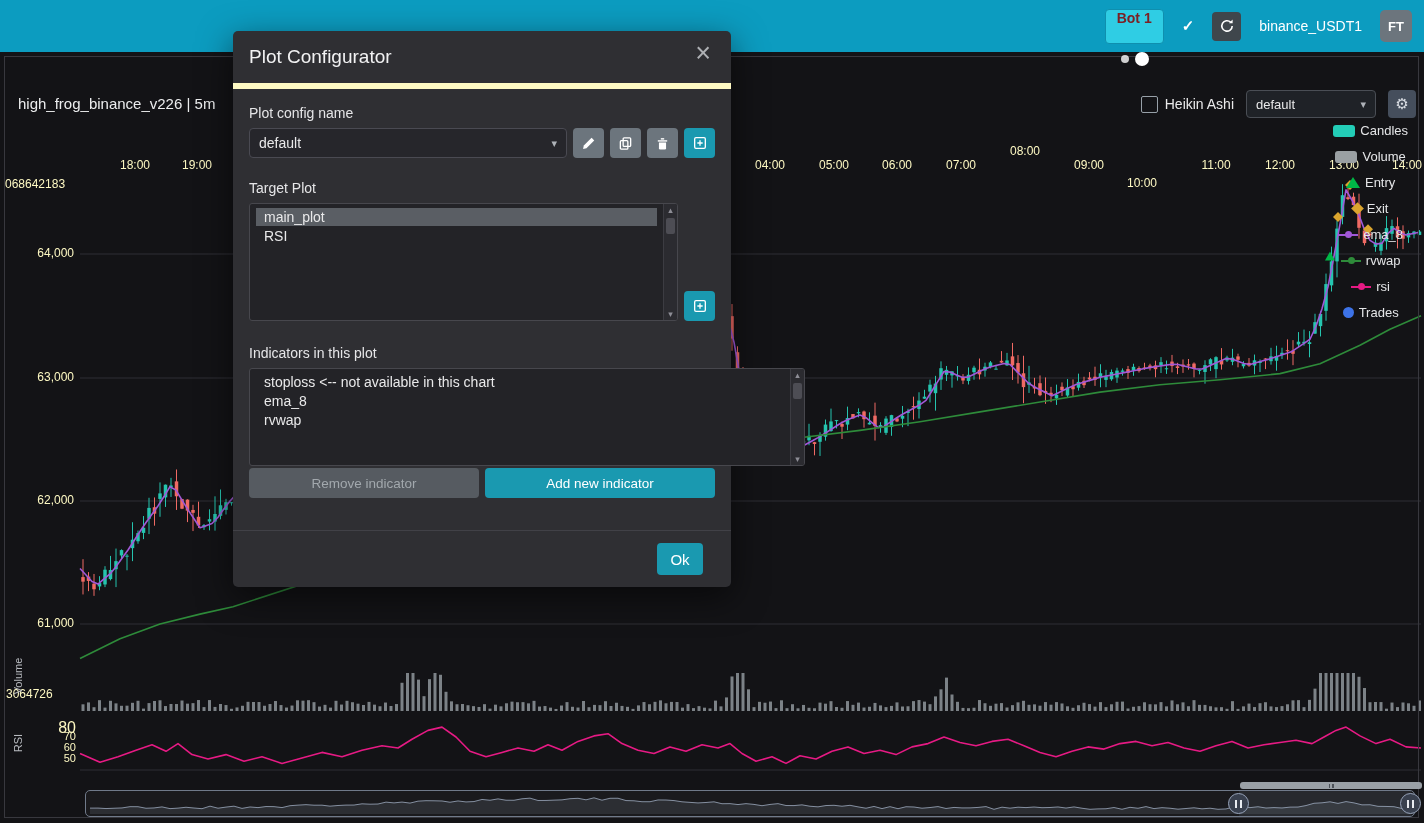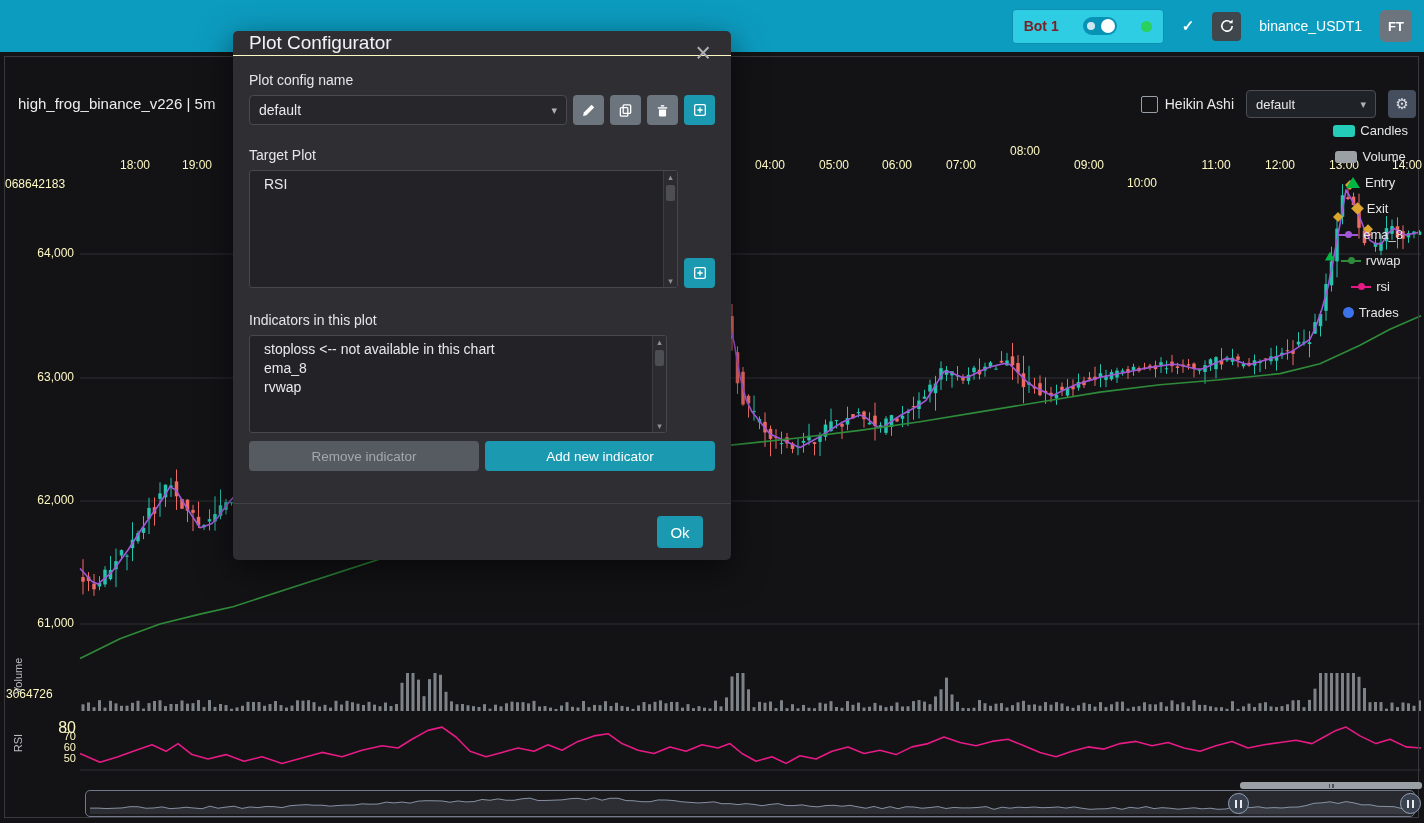--- a/index.html
+++ b/index.html
@@ -5,21 +5,21 @@
   html,body{margin:0;padding:0;}
   body{
     width:1424px;height:823px;position:relative;overflow:hidden;
     background:#131316;font-family:"Liberation Sans",sans-serif;
     -webkit-font-smoothing:antialiased;color:#e9e9ea;
   }
   
   .topbar{position:absolute;left:0;top:0;width:1424px;height:52px;background:#0c9cc0;z-index:5;
     display:flex;align-items:center;justify-content:flex-end;gap:18px;padding-right:12px;box-sizing:border-box;}
   .bot-box{display:flex;align-items:center;gap:24px;background:#2fcde4;border:1px solid #0f8fae;border-radius:4px;
-    height:33px;padding:0 11px;cursor:pointer;}
+    height:33px;padding:0 11px;cursor:pointer;flex-direction:column;}
   .bot-name{color:#7b2125;font-size:14px;font-weight:bold;}
   .switch{position:relative;width:34px;height:18px;background:#0892b6;border-radius:9px;display:inline-block;cursor:pointer;}
   .switch .dot-sm{position:absolute;left:4px;top:5px;width:8px;height:8px;border-radius:50%;background:rgba(255,255,255,.8);}
   .switch .knob{position:absolute;right:2px;top:2px;width:14px;height:14px;border-radius:50%;background:#fff;}
   .status-dot{width:11px;height:11px;border-radius:50%;background:#2ad15c;display:inline-block;}
   .check{color:#fff;font-size:15px;font-weight:bold;}
   .icon-btn{display:flex;align-items:center;justify-content:center;border:none;border-radius:4px;cursor:pointer;}
   .refresh-btn{width:29px;height:29px;background:#3f464c;}
   .exchange{color:#fff;font-size:14px;}
   .avatar-btn{width:32px;height:32px;background:#6c757d;color:#fff;font-size:13px;font-weight:bold;border-radius:5px;}
@@ -54,41 +54,41 @@
   .nav-window{position:absolute;left:1153px;top:0;width:172px;height:25px;background:rgba(160,175,200,.10);}
   .nav-handle{position:absolute;top:2px;width:21px;height:21px;border-radius:50%;background:#39404e;border:1px solid #98a4ba;
     display:flex;align-items:center;justify-content:center;gap:3px;box-sizing:border-box;cursor:ew-resize;}
   .nav-handle .bar{width:2px;height:8px;background:#e8ebf0;display:inline-block;}
   .hscrollbar{position:absolute;left:1240px;top:782px;width:182px;height:7px;background:#9aa0a6;border-radius:3px;z-index:3;
     display:flex;align-items:center;justify-content:center;gap:2px;cursor:pointer;}
   .hscrollbar .grip{width:1.5px;height:4px;background:#4c5158;display:inline-block;}
   
   .modal{position:absolute;left:233px;top:31px;width:498px;background:#2f2f33;border-radius:5px;z-index:10;
     box-shadow:0 10px 34px rgba(0,0,0,.55);color:#e9e9ea;}
-  .modal-header{position:relative;padding:1px 16px;border-bottom:1px solid #fef9c3;}
+  .modal-header{position:relative;padding:15px 16px;border-bottom:6px solid #fef9c3;}
   .modal-title{font-size:19px;color:#f2f2f3;}
   .modal-close{position:absolute;right:14px;top:8px;font-size:27px;color:#aeb0b4;background:none;border:none;cursor:pointer;line-height:1;}
   .modal-body{padding:16px;}
   .field-label{font-size:14px;color:#e6e6e8;margin-bottom:7px;}
   .cfg-row{display:flex;gap:6px;margin-bottom:22px;}
   .modal .select{flex:1;background:#26262b;border:1px solid #4a4a52;height:30px;font-size:14px;}
   .sq-btn{width:31px;height:30px;border:none;border-radius:4px;cursor:pointer;display:flex;align-items:center;justify-content:center;}
   .sq-gray{background:#6c757d;}
   .sq-teal{background:#1a99b0;}
   .listbox{position:relative;background:#232327;border:1px solid #47474d;border-radius:3px;overflow:hidden;box-sizing:border-box;}
   .list-items{padding:4px 20px 4px 6px;}
   .list-item{font-size:14px;color:#e9e9ea;padding:1px 8px;margin-bottom:1px;cursor:pointer;white-space:nowrap;}
   .list-item.selected{background:#5a5e64;}
   .scroll-rail{position:absolute;right:0;top:0;bottom:0;width:14px;background:#2b2b30;border-left:1px solid #3c3c42;
     display:flex;flex-direction:column;justify-content:space-between;align-items:center;box-sizing:border-box;}
   .scroll-rail .arrow{color:#8e8e96;font-size:9px;line-height:12px;cursor:pointer;}
   .scroll-rail .thumb{position:absolute;top:14px;left:2px;width:9px;height:16px;background:#4d4d54;border-radius:2px;}
   .target-row{display:flex;gap:6px;margin-bottom:24px;align-items:flex-end;}
   .target-list{width:430px;height:118px;}
-  .ind-list{width:418px;height:98px;margin-bottom:8px;}
+  .ind-list{width:556px;height:98px;margin-bottom:2px;}
   .btn{border:none;border-radius:4px;color:#fff;font-size:13.5px;cursor:pointer;font-family:inherit;}
   .two-btn-row{display:flex;gap:6px;margin-bottom:16px;}
   .two-btn-row .btn{flex:1;height:30px;}
   .btn-remove{background:#565b61;color:#a2a8ad;}
   .btn-teal{background:#1a99b0;}
   .btn-gray{background:#6c757d;}
   .four-btn-row{display:flex;gap:5px;padding:0 4px;}
   .four-btn-row .btn{flex:1;height:29px;}
   .modal-footer{border-top:1px solid #414147;padding:12px 28px;display:flex;justify-content:flex-end;}
   .btn-ok{width:46px;height:32px;font-size:15px;}
@@ -1002,20 +1002,21 @@
           <rect x="3" y="3" width="12" height="12" rx="1.5" fill="none" stroke="#fff" stroke-width="1.5"></rect>
           <path d="M9 6v6M6 9h6" stroke="#fff" stroke-width="1.5"></path>
         </svg>
       </button>
     </div>
 
     <div class="field-label">Target Plot</div>
     <div class="target-row">
       <div class="listbox target-list">
         <div class="list-items" id="target-plot-list">
+            <div class="list-item selected">main_plot</div>
             <div class="list-item">RSI</div>
           </div>
         <div class="scroll-rail">
           <span class="arrow">▴</span>
           <span class="thumb"></span>
           <span class="arrow">▾</span>
         </div>
       </div>
       <button class="sq-btn sq-teal">
         <svg width="16" height="16" viewBox="0 0 18 18">

